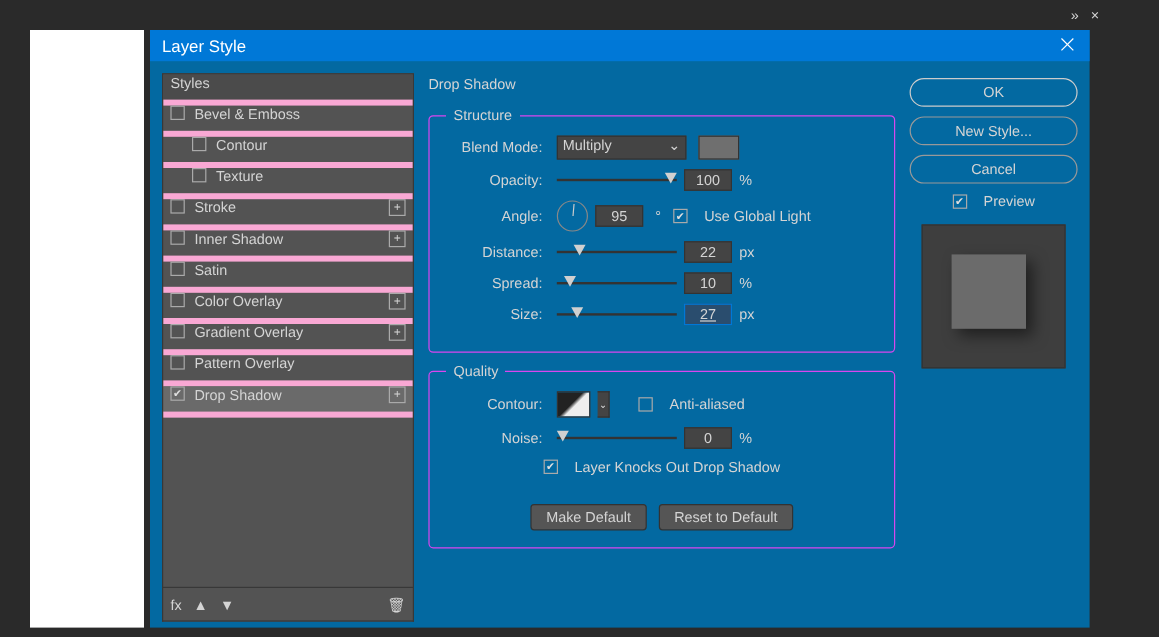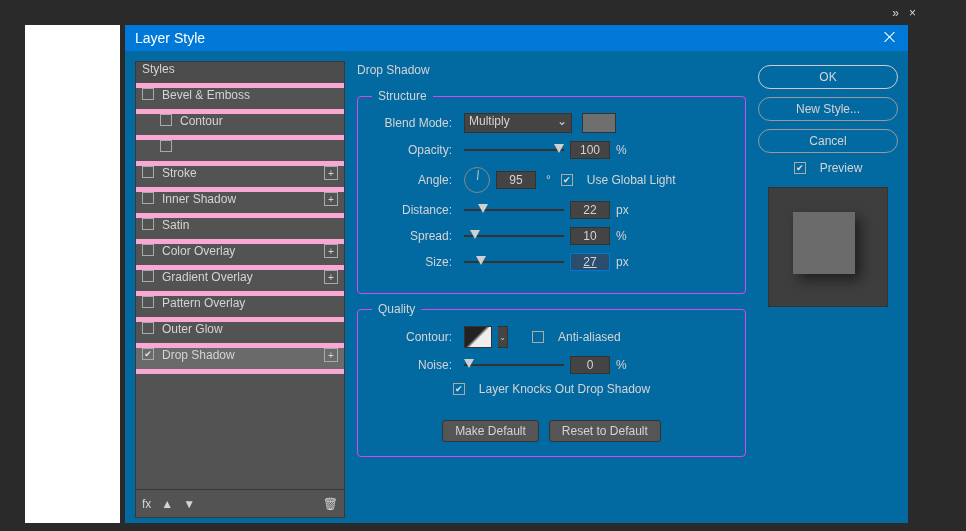--- a/index.html
+++ b/index.html
@@ -76,20 +76,21 @@
         <div class="lrow">
             <span class="chk"></span>
             <span class="lbl">Bevel &amp; Emboss</span>
           </div>
         <div class="lrow indent">
             <span class="chk"></span>
             <span class="lbl">Contour</span>
           </div>
         <div class="lrow indent">
             <span class="chk"></span>
+            <span class="lbl">Texture</span>
           </div>
         <div class="lrow">
             <span class="chk"></span>
             <span class="lbl">Stroke</span>
             <span class="plus">+</span>
           </div>
         <div class="lrow">
             <span class="chk"></span>
             <span class="lbl">Inner Shadow</span>
             <span class="plus">+</span>
@@ -104,24 +105,20 @@
             <span class="plus">+</span>
           </div>
         <div class="lrow">
             <span class="chk"></span>
             <span class="lbl">Gradient Overlay</span>
             <span class="plus">+</span>
           </div>
         <div class="lrow">
             <span class="chk"></span>
             <span class="lbl">Pattern Overlay</span>
-          </div>
-        <div class="lrow">
-            <span class="chk"></span>
-            <span class="lbl">Outer Glow</span>
           </div>
         <div class="lrow sel">
             <span class="chk">✔</span>
             <span class="lbl">Drop Shadow</span>
             <span class="plus">+</span>
           </div>
       </div>
       <div class="left-footer">
         <div class="footer-icons">
           <span>fx</span>

